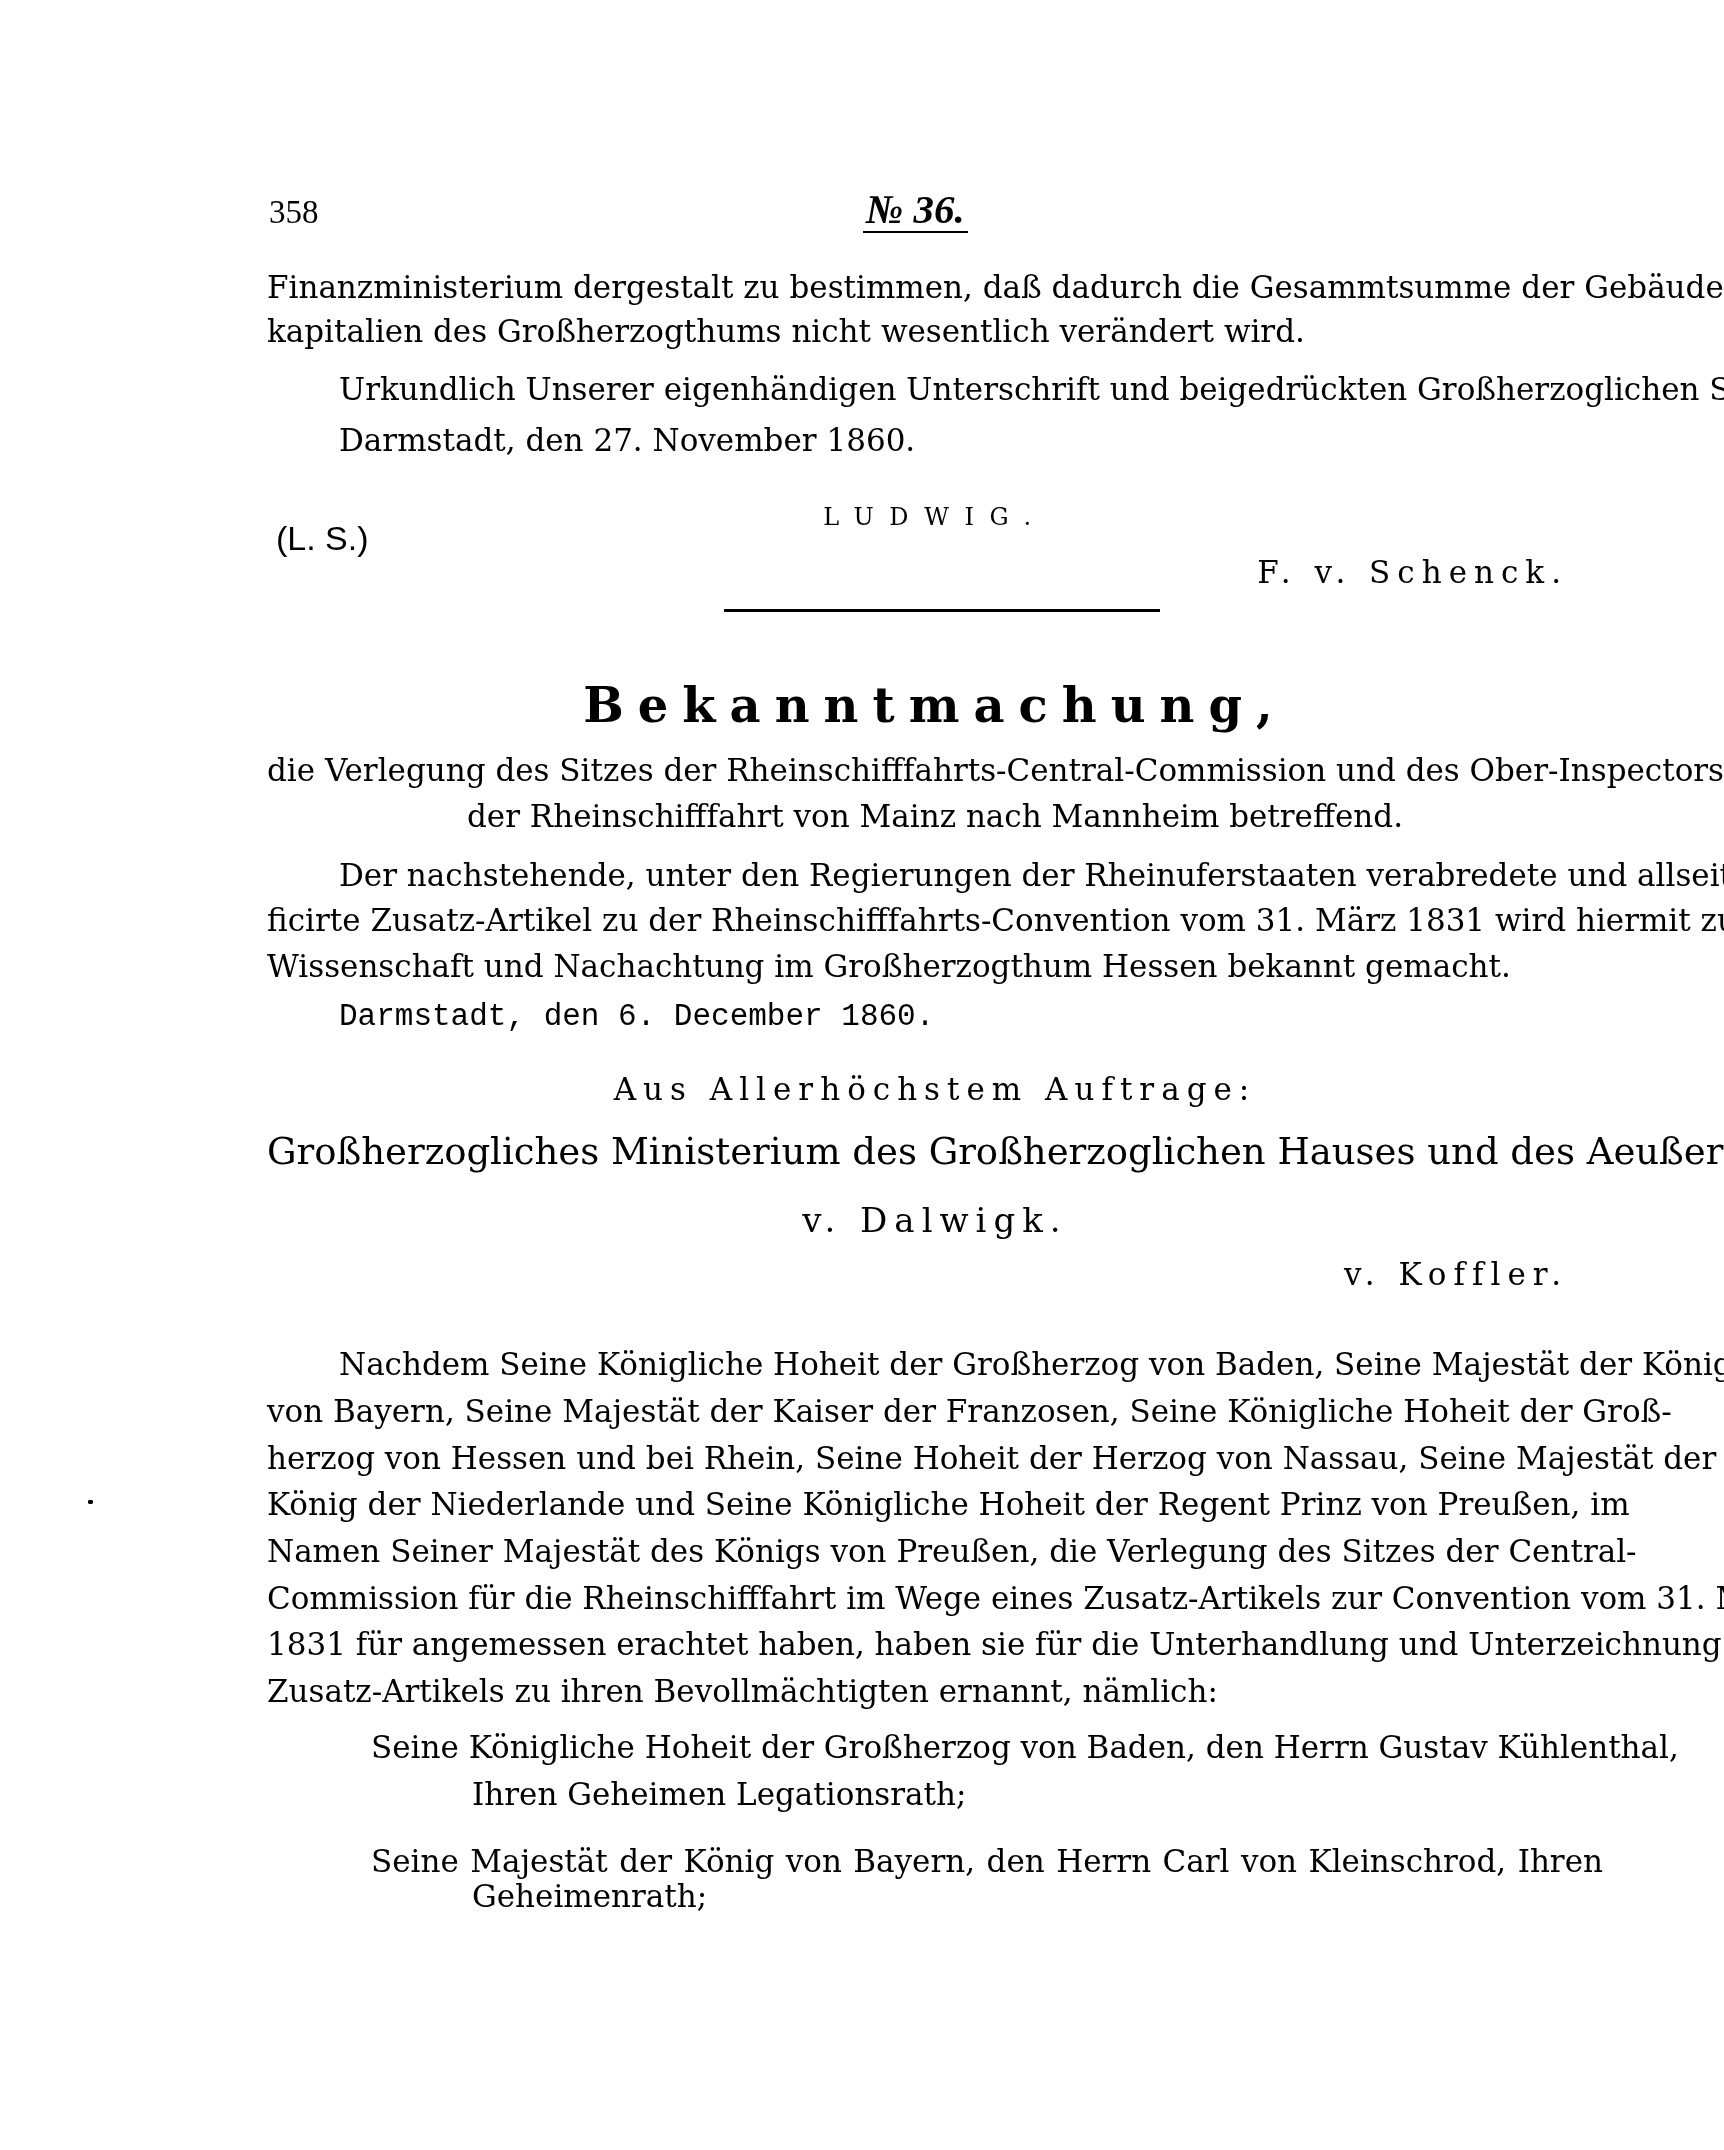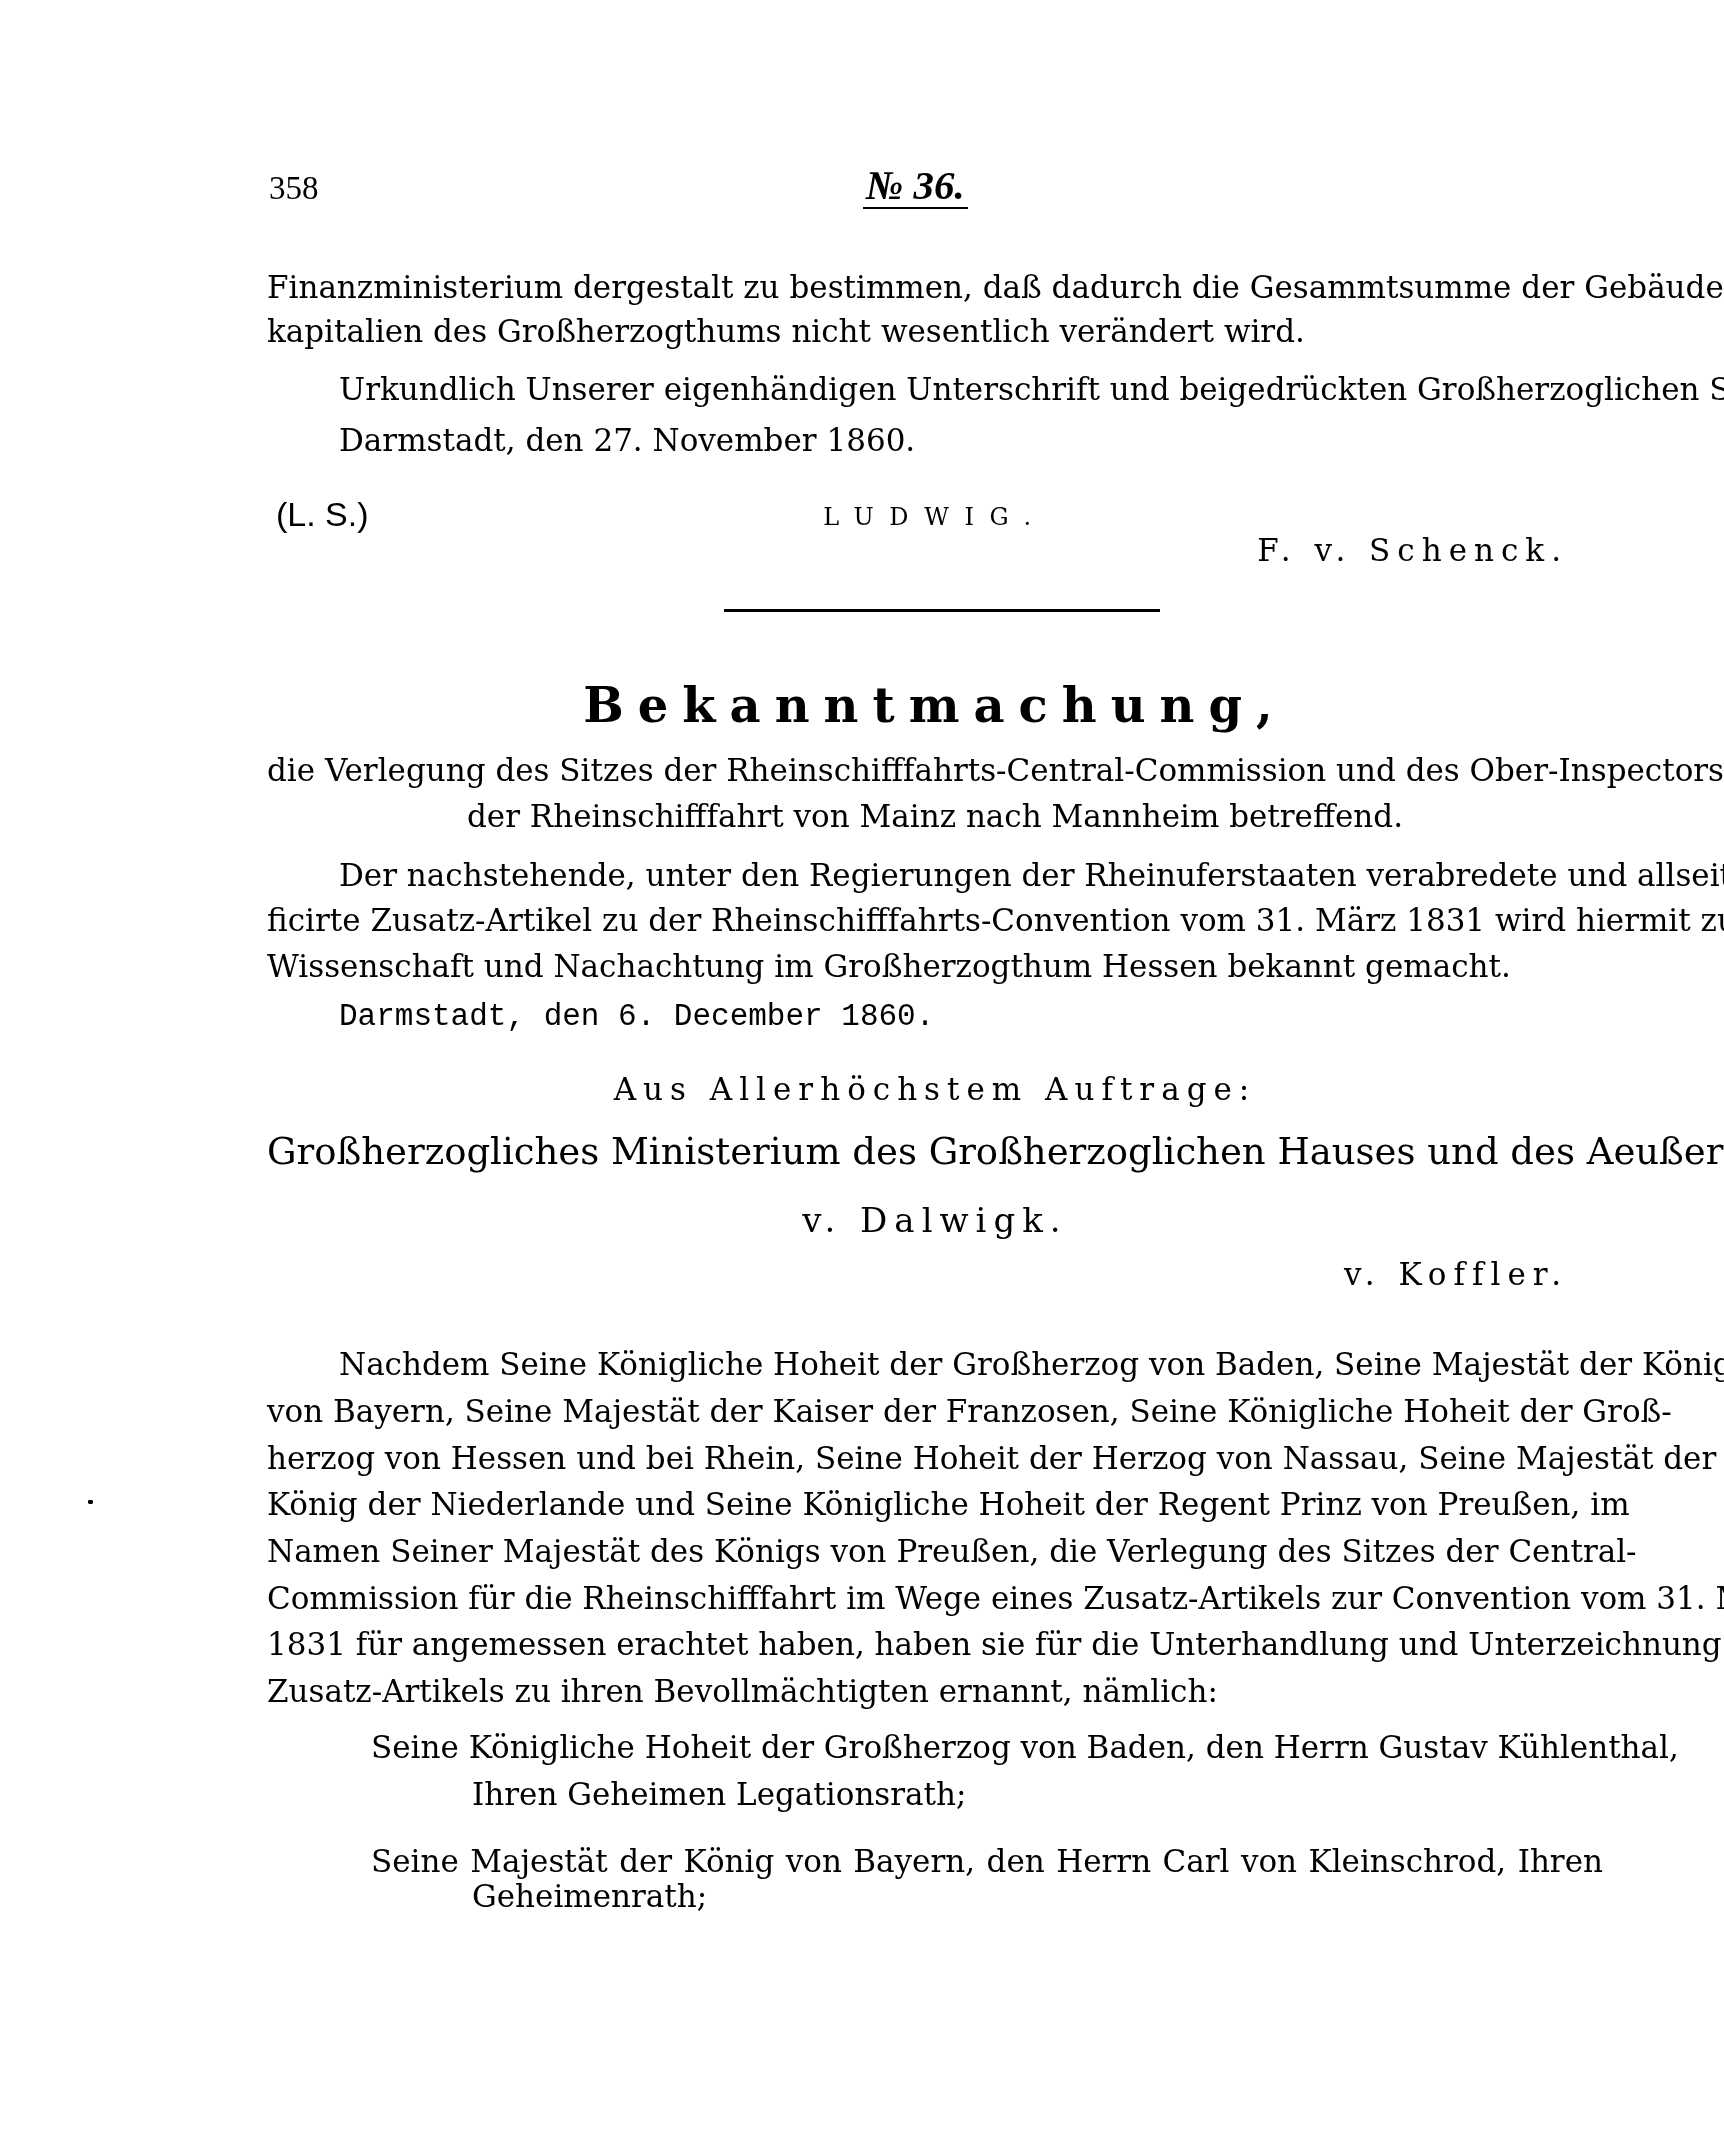--- a/index.html
+++ b/index.html
@@ -1,21 +1,21 @@
 <!DOCTYPE html>
 <html style="font-size:11.3px"><head>
 <meta charset="utf-8">
 <style>
   html, body { margin: 0; padding: 0; background: #ffffff; }
   body {
     width: 1724px; height: 2151px; position: relative; overflow: hidden;
     font-family: "DejaVu Serif", "Liberation Serif", serif;
     color: #000;
   }
-  .abs { position: absolute; white-space: nowrap; }
+  .abs { position: absolute; white-space: nowrap; margin-top: 24px; }
   .line { position: absolute; left: 267px; width: 1336px; font-size: 31px; line-height: 42px;
           text-align: justify; text-align-last: justify; white-space: nowrap; }
   .line.last { text-align-last: left; }
   .indent { left: 339px; width: 1264px; }
   .center { left: 267px; width: 1336px; text-align: center; text-align-last: center; }
   .right { left: 267px; width: 1301px; text-align: right; text-align-last: right; }
   .page-no { left: 269px; top: 170px; font-size: 33px; font-family: "Liberation Serif", serif; }
   .issue-no { left: 863px; top: 164px; font-size: 41px; font-weight: bold; font-style: italic; font-family: "Liberation Serif", serif;
               border-bottom: 2.8px solid #000; padding: 0 2.8px 1.4px 2.8px; line-height: 42px; }
   .ls { left: 276px; top: 495px; font-size: 34px; font-family: Liberation Sans, sans-serif; }
@@ -33,21 +33,21 @@
   <span class="abs page-no">358</span>
   <span class="abs issue-no">№ 36.</span>
 
   <div>
     <div class="line" style="top:266px;">Finanzministerium dergestalt zu bestimmen, daß dadurch die Gesammtsumme der Gebäude-Steuer-</div>
     <div class="line last" style="top:310px;">kapitalien des Großherzogthums nicht wesentlich verändert wird.</div>
     <div class="line last indent" style="top:368px;">Urkundlich Unserer eigenhändigen Unterschrift und beigedrückten Großherzoglichen Siegels.</div>
     <div class="line last indent" style="top:419px;">Darmstadt, den 27. November 1860.</div>
     <span class="abs ls">(L. S.)</span>
     <div class="line center sig-big" style="top:496px;">LUDWIG.</div>
-    <div class="line right spaced" style="top:529px;">F. v. Schenck.</div>
+    <div class="line right spaced" style="top:551px;">F. v. Schenck.</div>
   </div>
 
   <div class="rule"></div>
 
   <div>
     <div class="line center heading" style="top:677px;">Bekanntmachung,</div>
     <div class="line" style="top:749px;">die Verlegung des Sitzes der Rheinschifffahrts-Central-Commission und des Ober-Inspectors</div>
     <div class="line center" style="top:795px;">der Rheinschifffahrt von Mainz nach Mannheim betreffend.</div>
 
     <div class="line indent" style="top:854px;">Der nachstehende, unter den Regierungen der Rheinuferstaaten verabredete und allseitig rati-</div>

